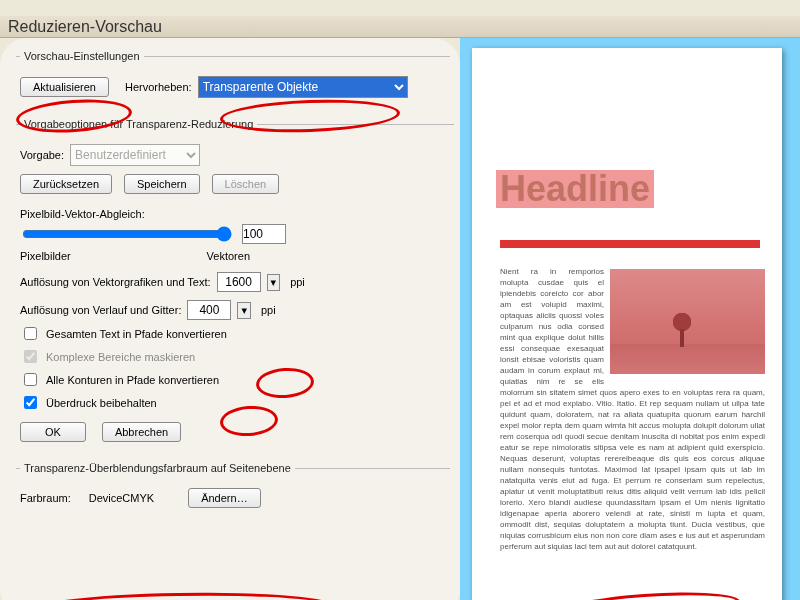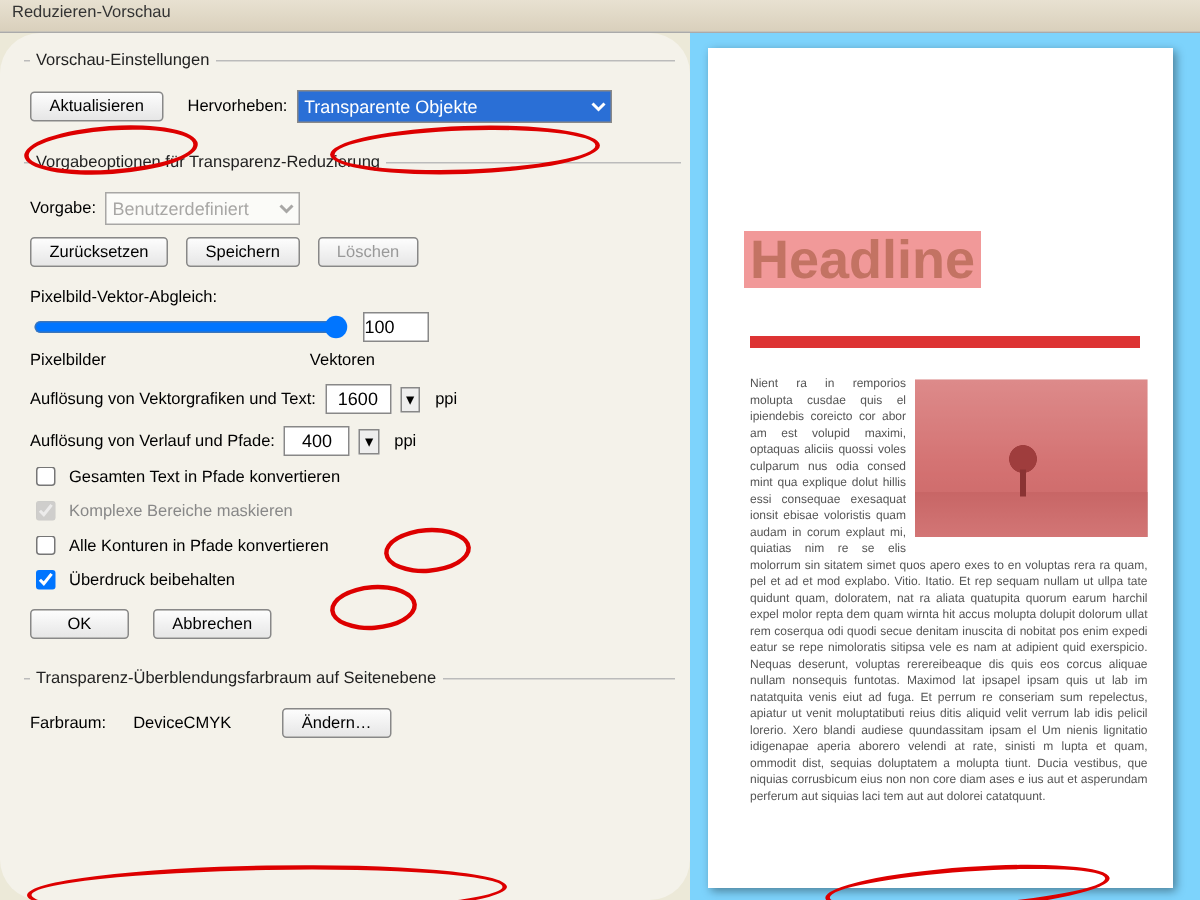--- a/index.html
+++ b/index.html
@@ -1,17 +1,17 @@
 <!DOCTYPE html>
 <html><head>
 <meta charset="utf-8">
 <style>
   * { box-sizing: border-box; font-family: "Segoe UI", Tahoma, sans-serif; }
   body { margin: 0; background: #ece9d8; width: 800px; height: 600px; overflow: hidden; font-size: 11px; color: #000; }
-  .titlebar { height: 22px; background: linear-gradient(#e8e1d1,#d9d0bc); padding: 2px 8px; font-size: 11px; color: #333; border-bottom: 1px solid #aaa; }
+  .titlebar { height: 22px; background: linear-gradient(#e8e1d1,#d9d0bc); padding: 2px 8px; font-size: 16px; color: #333; border-bottom: 1px solid #aaa; margin-top: 16px; }
   .content { display: flex; height: 578px; }
   .left { width: 460px; padding: 6px 10px 0 16px; background: #f4f2ea; }
   .right { flex: 1; background: #7dd3fc; position: relative; padding: 10px 0 0 12px; }
   fieldset { border: 1px solid #bbb; border-left: none; border-right: none; border-bottom: none; margin: 6px 0 10px 0; padding: 10px 4px 6px 4px; }
   legend { padding: 0 4px; color: #222; }
   .row { display: flex; align-items: center; gap: 6px; margin: 4px 0; }
   button.btn { background: linear-gradient(#fdfdfd,#e6e6e6); border: 1px solid #888; border-radius: 3px; padding: 3px 12px; font-size: 11px; cursor: pointer; }
   button.btn:disabled { color: #999; }
   select, input[type=text] { border: 1px solid #888; font-size: 12px; padding: 2px 0; background: #fff; }
   select.hl { background: #2a6fd6; color: #fff; }
@@ -75,21 +75,21 @@
         <span>Pixelbilder</span>
         <span style="margin-right:200px;">Vektoren</span>
       </div>
       <div class="row" style="margin-top:10px;">
         <span>Auflösung von Vektorgrafiken und Text:</span>
         <input type="text" style="width: 44px; text-align: center;" value="1600">
         <span style="border:1px solid #888;padding:1px 3px;background:#eee;">▾</span>
         <span class="unit">ppi</span>
       </div>
       <div class="row" style="margin-top:8px;">
-        <span>Auflösung von Verlauf und Pfade:</span>
+        <span>Auflösung von Verlauf und Gitter:</span>
         <input type="text" style="width: 44px; text-align: center;" value="400">
         <span style="border:1px solid #888;padding:1px 3px;background:#eee;">▾</span>
         <span class="unit">ppi</span>
       </div>
       <div class="chk">
           <input type="checkbox" style="">
           <span>Gesamten Text in Pfade konvertieren</span>
         </div>
       <div class="chk disabled">
           <input type="checkbox" checked="" disabled="" style="">

